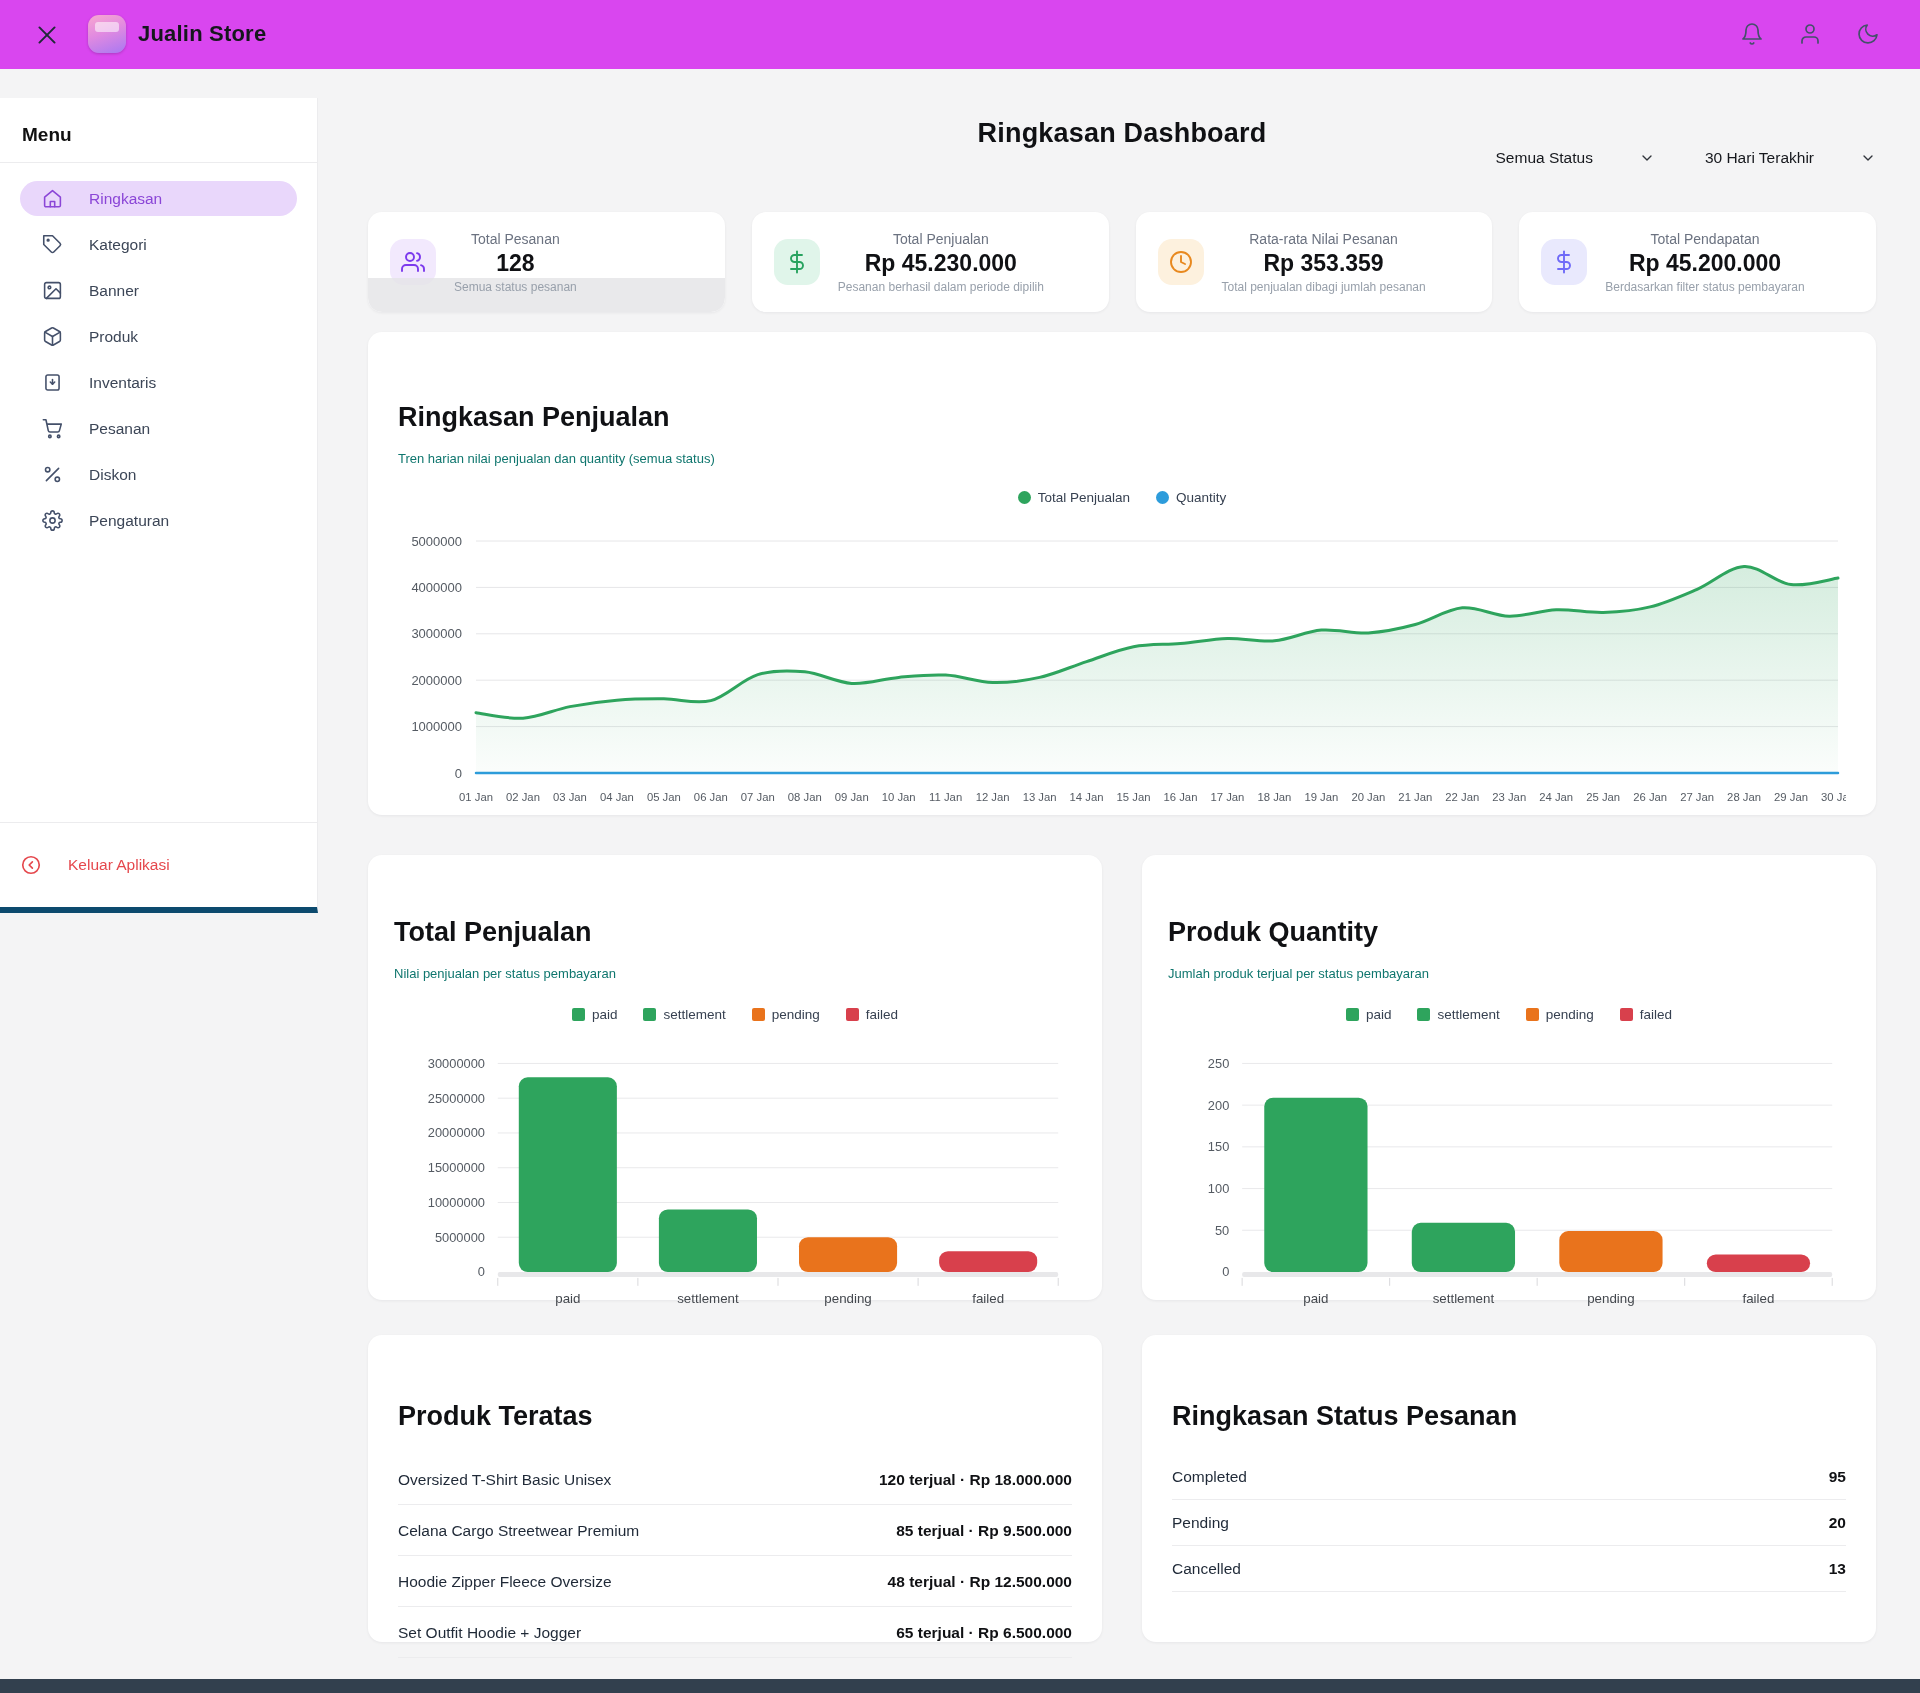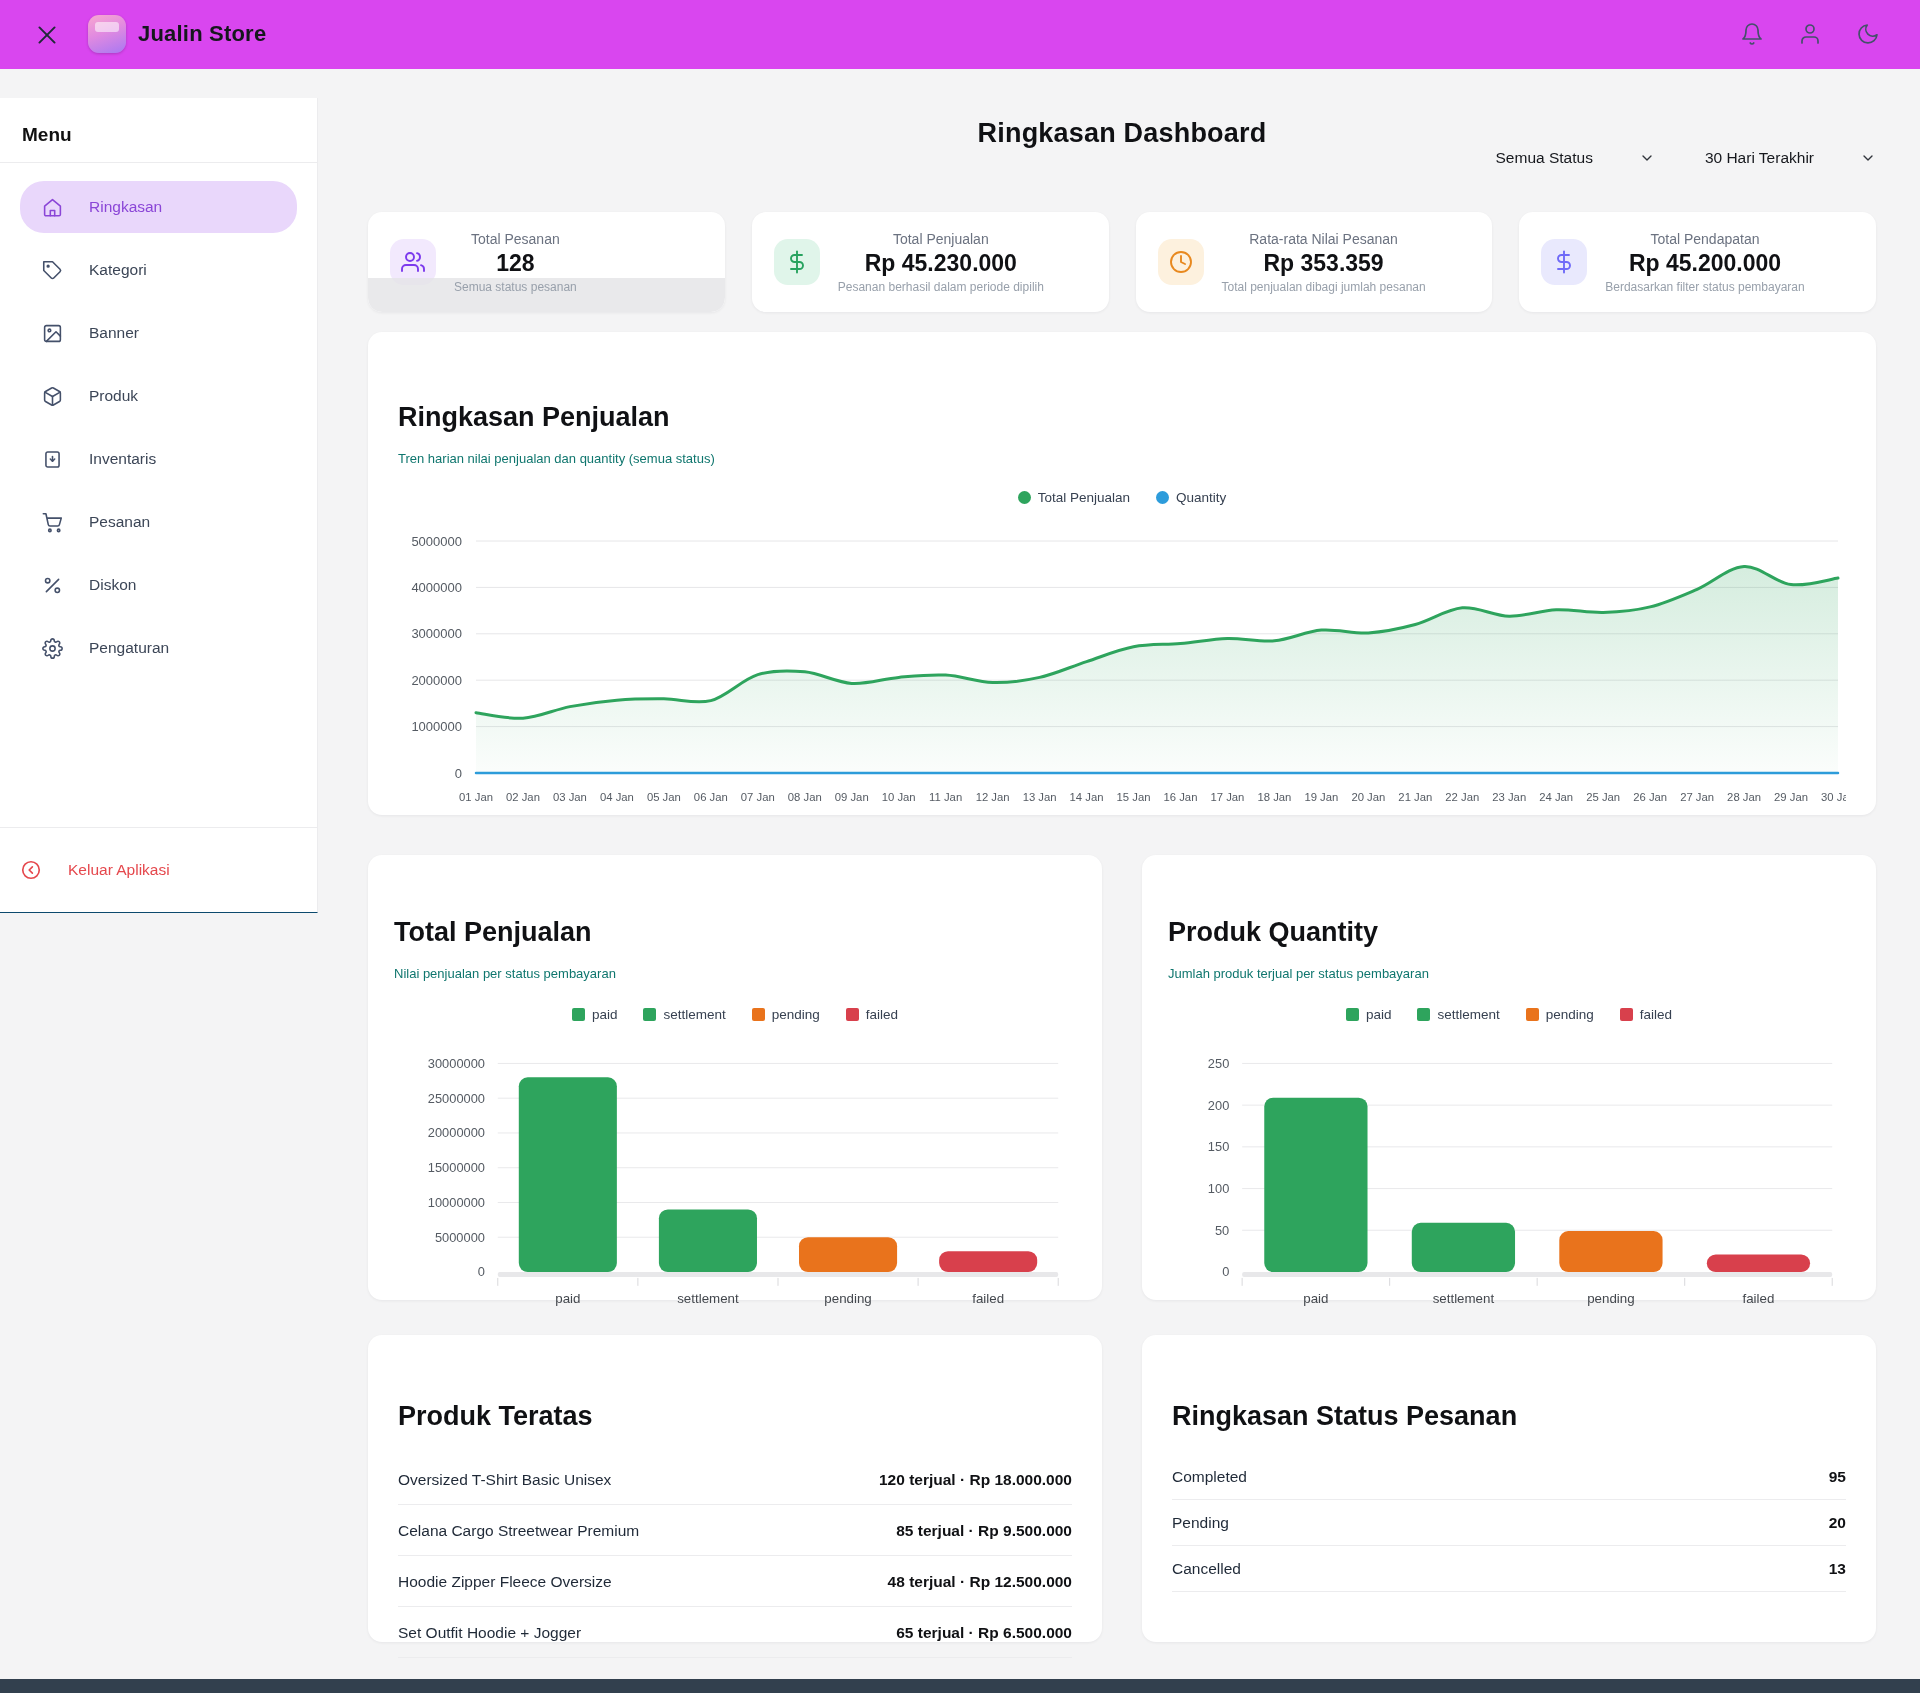--- a/index.html
+++ b/index.html
@@ -18,25 +18,25 @@
   .app-logo { position:absolute; left:88px; top:15px; width:38px; height:38px; border-radius:11px;
               background:linear-gradient(160deg,#f8a8cf 0%,#e18ae0 45%,#a878f2 100%); box-shadow:0 1px 3px rgba(0,0,0,.2); }
   .app-logo::after { content:""; position:absolute; left:7px; top:7px; width:24px; height:10px;
               background:rgba(255,255,255,.55); border-radius:3px; }
   .app-title { position:absolute; left:138px; top:21px; font-size:22px; font-weight:700; color:#15171c; letter-spacing:.2px; }
   .topbar-actions { position:absolute; right:40px; top:22px; display:flex; gap:34px; color:#44506a; }
   .topbar-actions .tb-icon { width:24px; height:24px; cursor:pointer; }
 
   
   .sidebar { position:absolute; top:98px; left:0; width:318px; height:815px; background:#ffffff;
-             border-right:1px solid #ececee; border-bottom:1px solid #0c4a6e; }
+             border-right:1px solid #ececee; border-bottom:6px solid #0c4a6e; }
   .menu-heading { font-size:19px; font-weight:700; color:#111; padding:26px 0 16px 22px; }
   .menu-divider { height:1px; background:#ececee; }
   .menu-list { padding:18px 20px 0 20px; display:flex; flex-direction:column; gap:11px; }
-  .menu-item { display:flex; align-items:center; gap:26px; height:52px; padding-left:22px;
+  .menu-item { display:flex; align-items:center; gap:26px; height:35px; padding-left:22px;
                border-radius:24px; color:#3c4657; font-size:15.5px; cursor:pointer; }
   .menu-item .mi-icon { width:21px; height:21px; flex:0 0 21px; color:#44506a; }
   .menu-item.active { background:#e9d7fb; color:#8b46d7; }
   .menu-item.active .mi-icon { color:#8b46d7; }
   .logout-zone { position:absolute; left:0; right:0; bottom:0; border-top:1px solid #ececee; }
   .logout-item { display:flex; align-items:center; gap:26px; height:84px; padding-left:20px;
                  color:#e5484d; font-size:15.5px; cursor:pointer; }
   .logout-item .mi-icon { width:22px; height:22px; color:#e5484d; }
 
   

